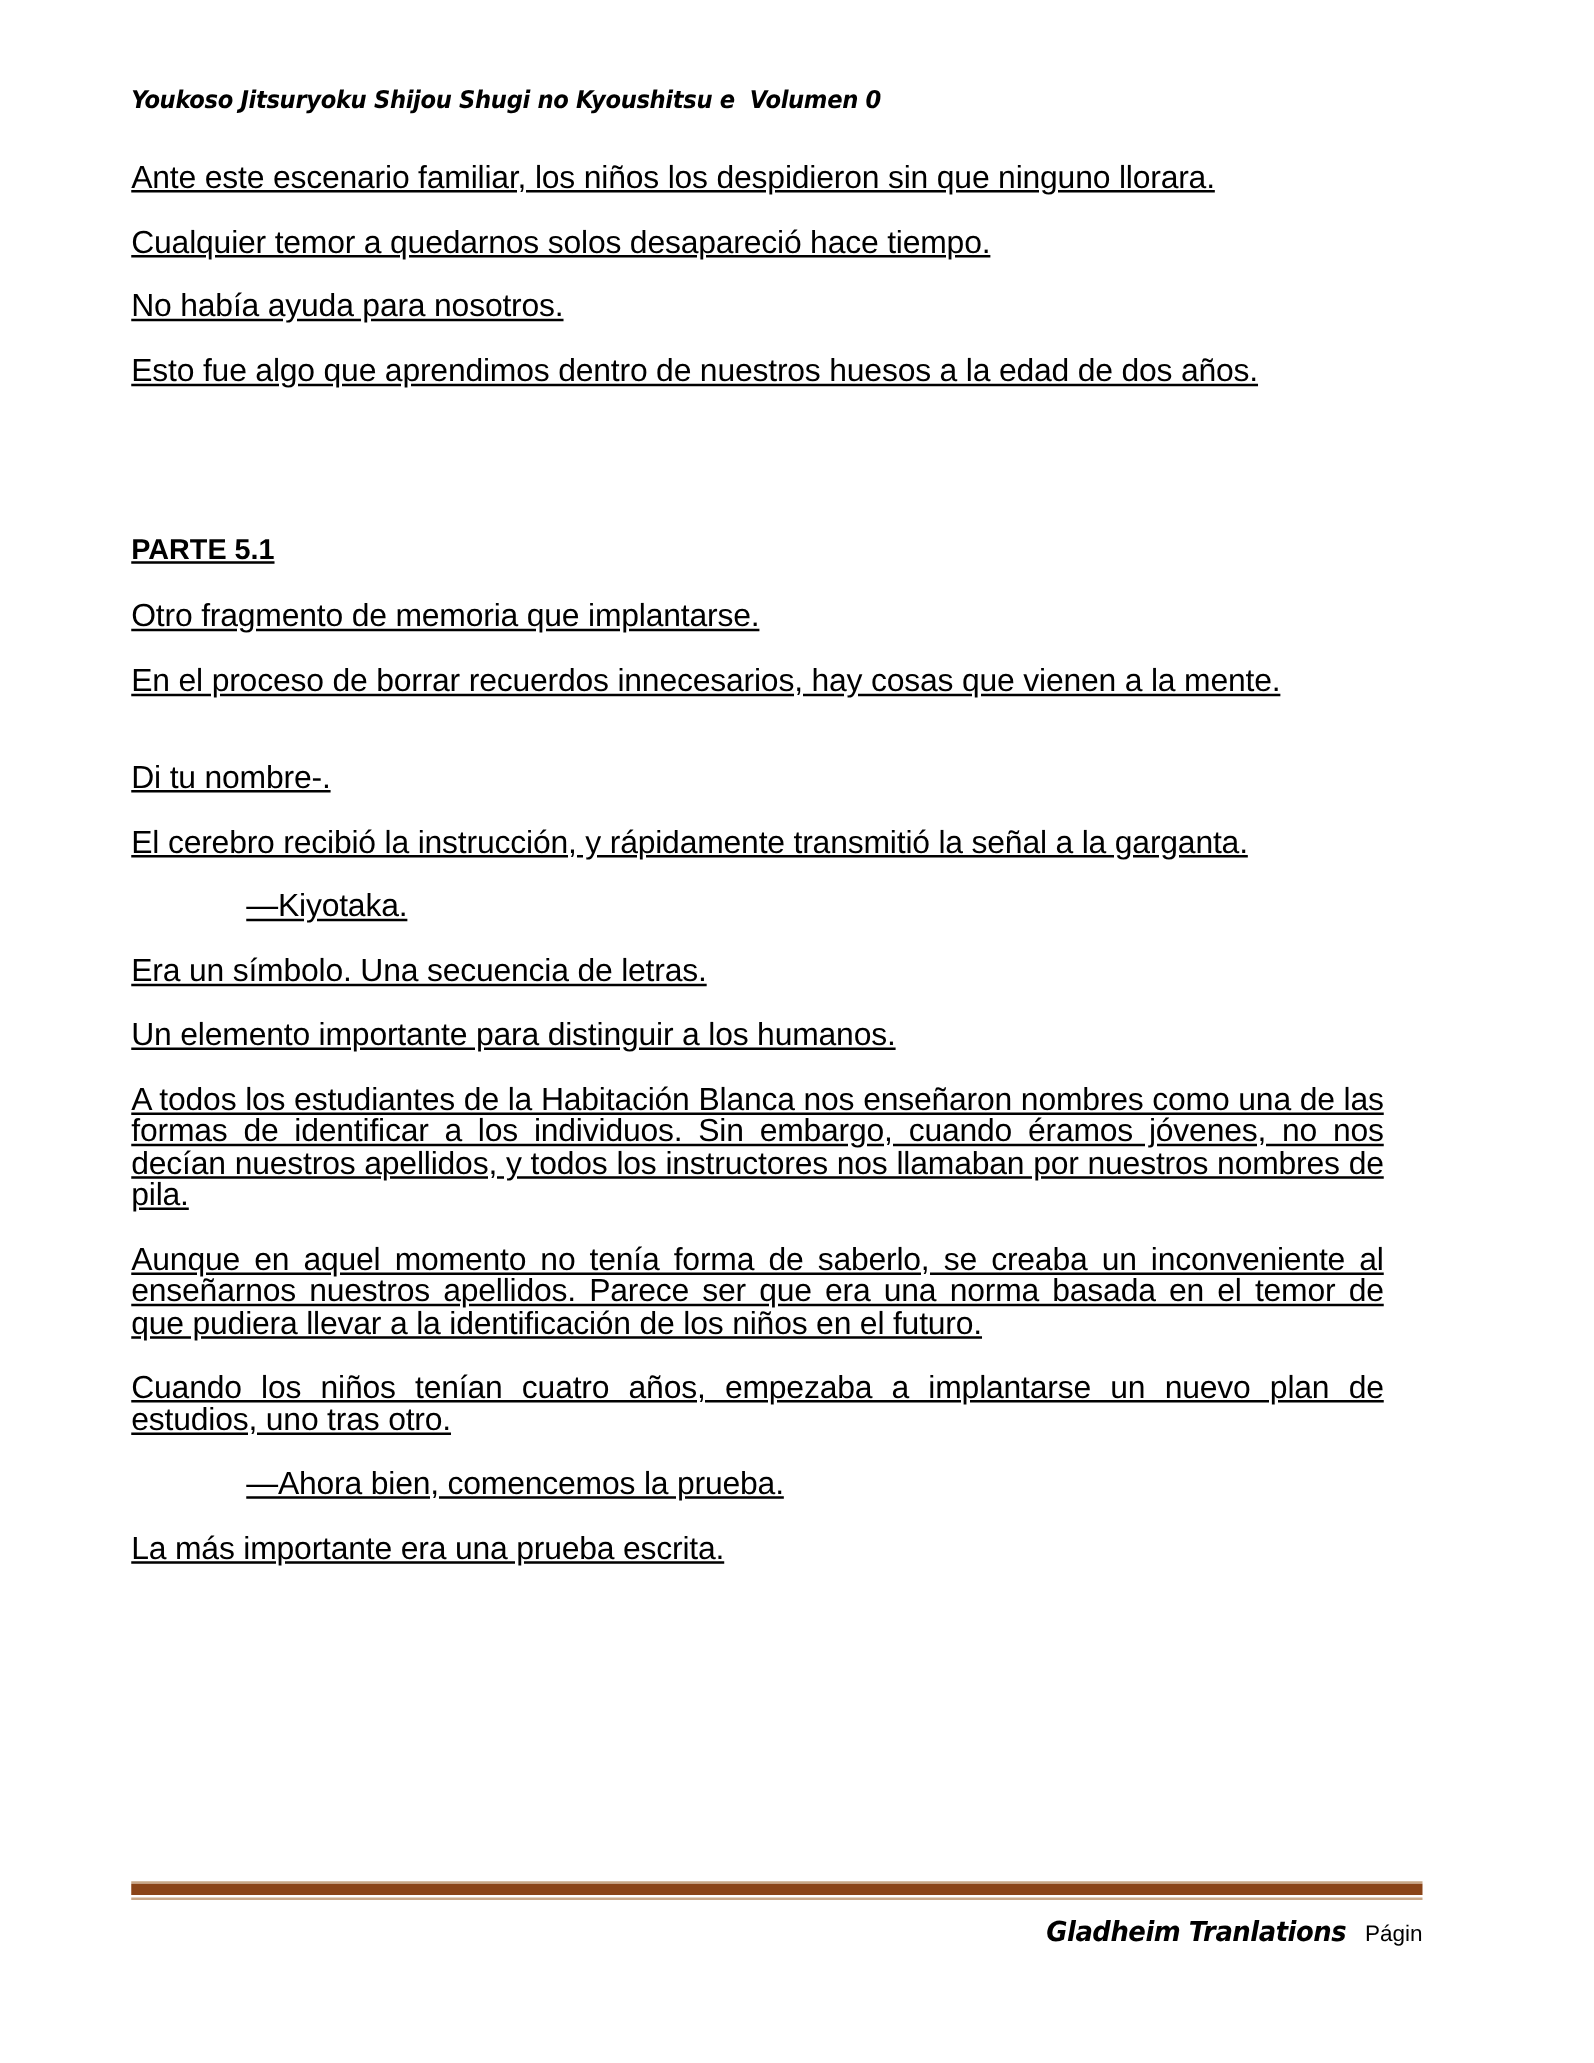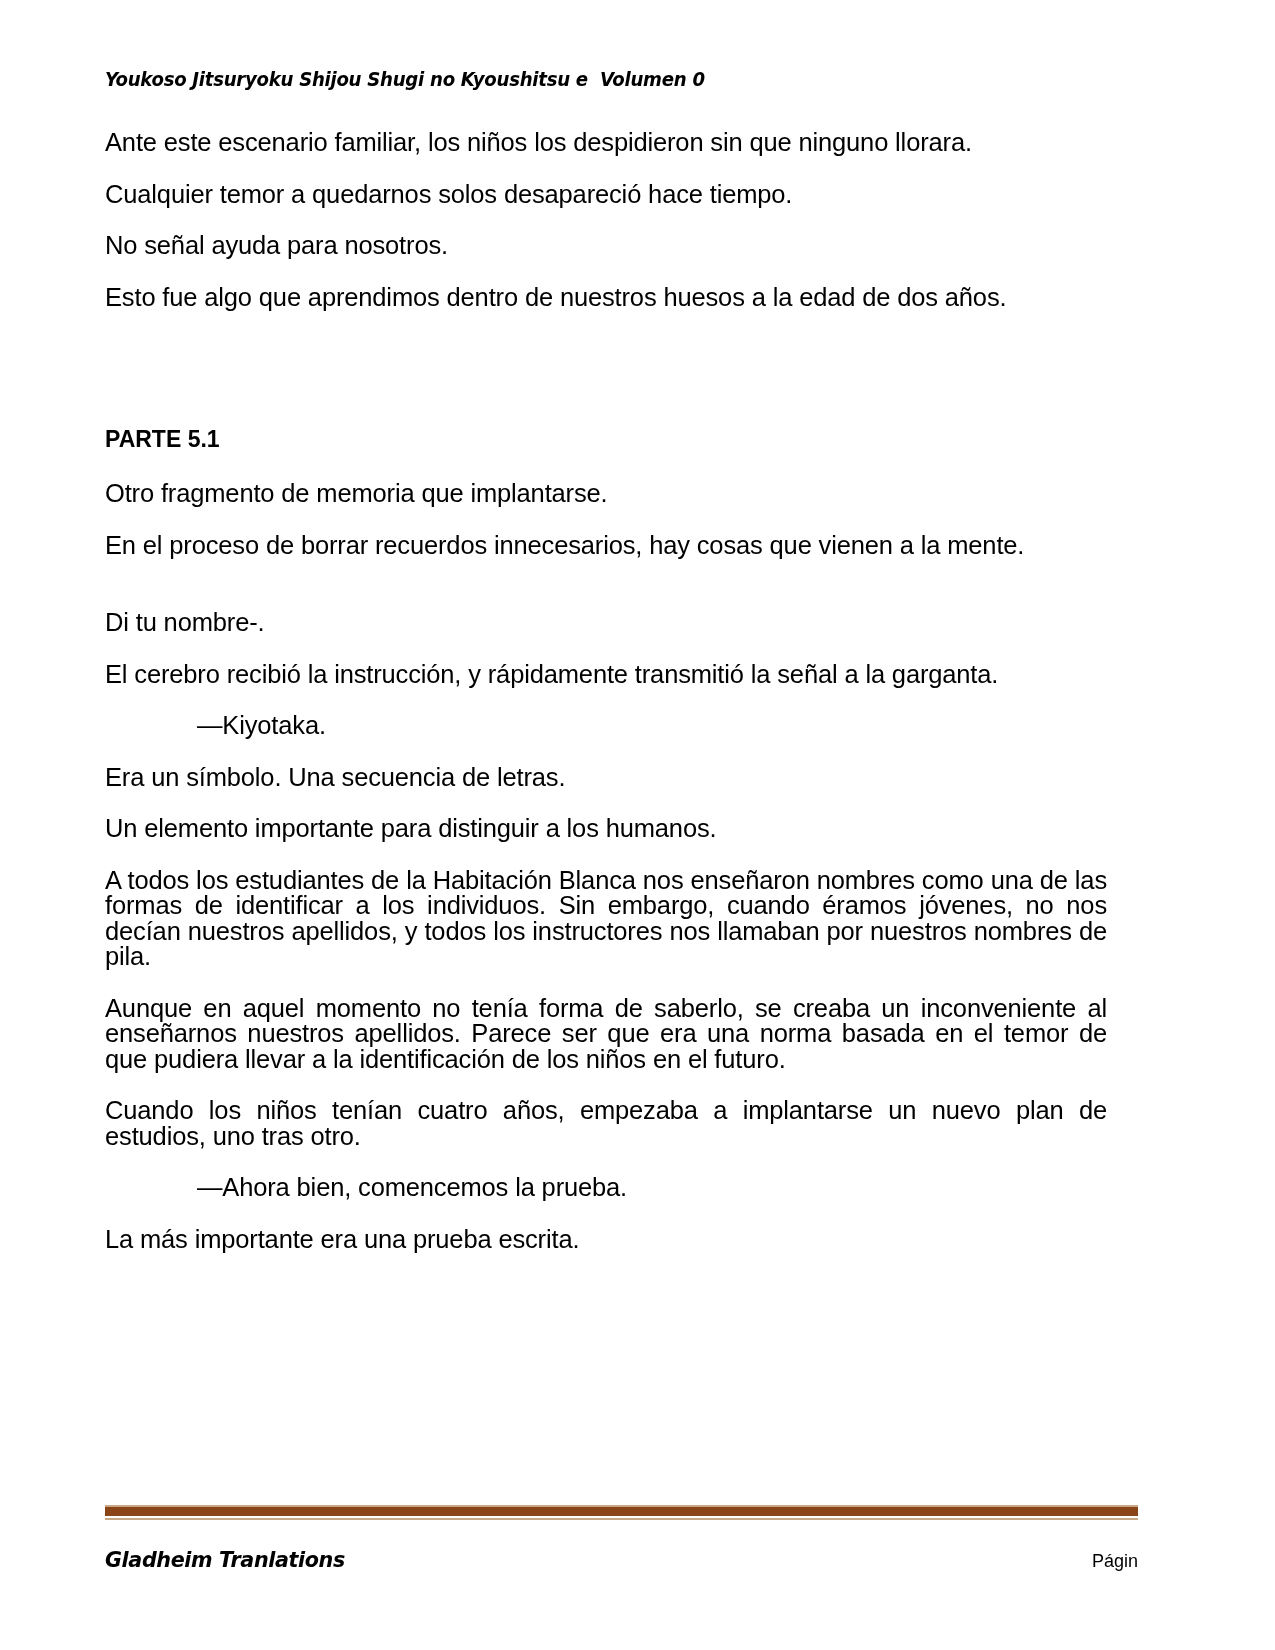--- a/index.html
+++ b/index.html
@@ -41,20 +41,21 @@
     transform: scaleX(0.93);
     transform-origin: left center;
   }
 
   
   .content {
     position: absolute;
     left: 105px;
     top: 130px;
     width: 1002px;
+    text-decoration: underline;
   }
 
   p.para {
     margin: 0 0 0px 0;
     font-size: 25.5px;
     line-height: 1.0;
     color: #000000;
     font-family: "Liberation Sans", sans-serif;
     text-align: justify;
     text-justify: inter-word;
@@ -103,24 +104,24 @@
   }
   .rule-gapline {
     height: 2px;
     background: #ffffff;
   }
   .rule-bottom {
     height: 2px;
     background: #c9a888;
   }
   .footer-row {
-    margin-top: 27px;
+    margin-top: 14px;
     display: flex;
     align-items: baseline;
-    justify-content: space-between;
+    justify-content: flex-end;
     width: 100%;
   }
   .footer-brand {
     font-family: "DejaVu Sans", sans-serif;
     font-weight: bold;
     font-style: italic;
     font-size: 22px;
     letter-spacing: -0.4px;
     color: #000000;
     transform: scaleX(0.94);
@@ -147,21 +148,21 @@
   </div>
 
   <div class="content">
 
     <p class="para single">Ante este escenario familiar, los niños los despidieron sin que ninguno llorara.</p>
     <div class="gap-md"></div>
 
     <p class="para single">Cualquier temor a quedarnos solos desapareció hace tiempo.</p>
     <div class="gap-md"></div>
 
-    <p class="para single">No señal ayuda para nosotros.</p>
+    <p class="para single">No había ayuda para nosotros.</p>
     <div class="gap-md"></div>
 
     <p class="para single">Esto fue algo que aprendimos dentro de nuestros huesos a la edad de dos años.</p>
 
     <div class="gap-lg"></div>
 
     <h2 class="section-heading">PARTE 5.1</h2>
 
     <div class="gap-xl"></div>
 

